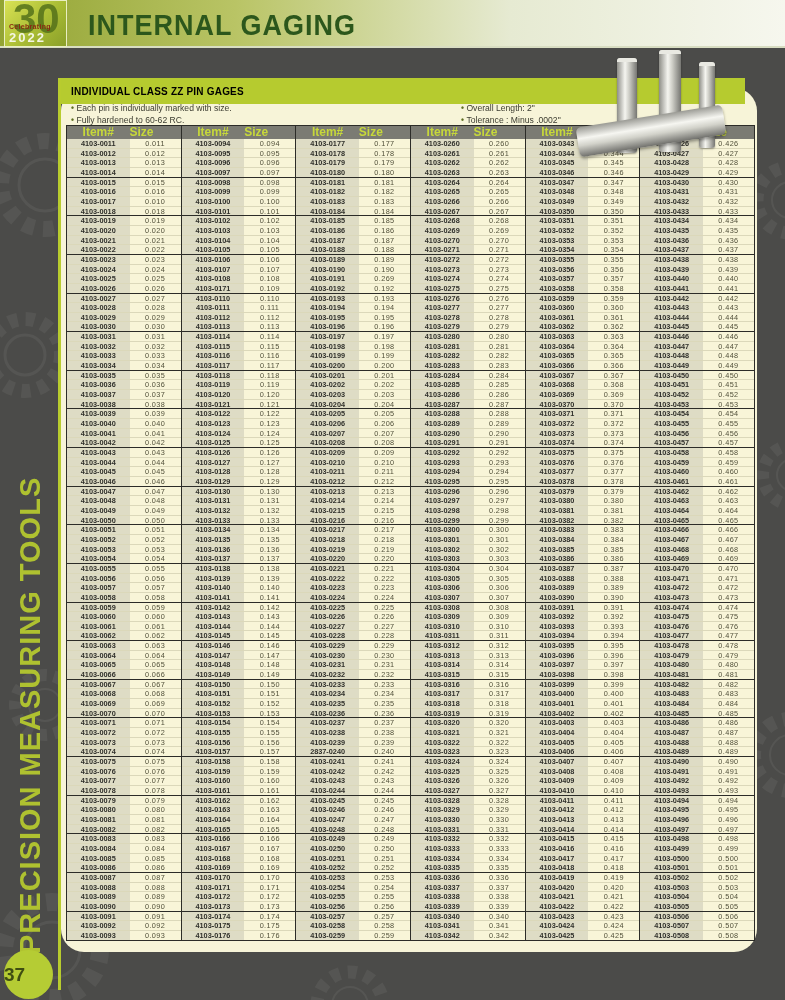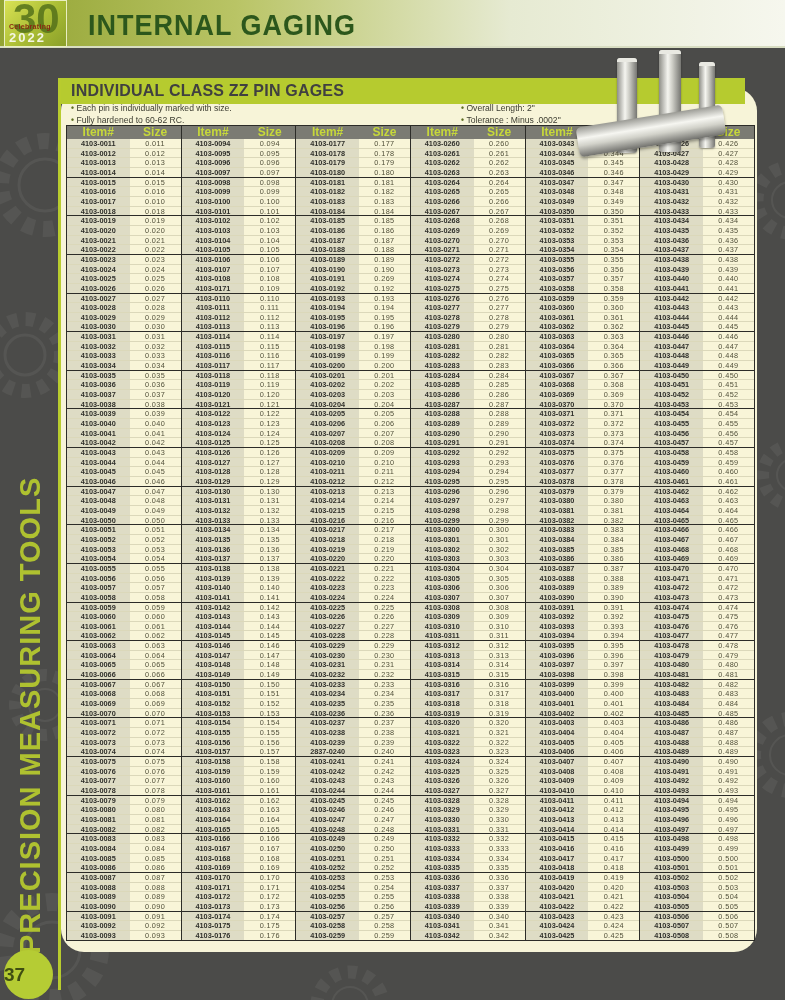--- a/index.html
+++ b/index.html
@@ -57,22 +57,22 @@
   }
   .page-number-circle span { font-size:19px; font-weight:800; color:#3f4e12; }
 
   
   .accent-line { position:absolute; left:58px; top:78px; width:3px; height:912px; background:#b8cc2e; z-index:2; }
   .section-bar {
     position:absolute; left:61px; top:78px; width:684px; height:26px; z-index:2;
     background:#b6cb2f; display:flex; align-items:center;
   }
   .section-bar span {
-    padding-left:10px; font-size:16px; font-weight:800; letter-spacing:.2px;
-    color:#404040; transform:scaleY(1.05); transform-origin:left center; white-space:nowrap;
+    padding-left:10px; font-size:10px; font-weight:800; letter-spacing:.2px;
+    color:#000000; transform:scaleY(1.05); transform-origin:left center; white-space:nowrap;
   }
   .panel {
     position:absolute; left:61px; top:88px; width:696px; height:864px; z-index:1;
     background:#f7f4d8;
     border-radius:23px;
   }
 
   
   .bullets { position:absolute; top:3px; list-style:none; font-size:8.6px; line-height:11.8px; color:#3c3c30; }
   .bullets-left  { left:10px;  width:380px; }
@@ -99,21 +99,21 @@
     position:absolute; left:5px; top:37px; width:689px; z-index:2;
     display:flex; border:1.5px solid #2c2c28; background:#f8f5d8;
   }
   .tcol { flex:1 1 0; min-width:0; }
   .tcol + .tcol { border-left:1.5px solid #2c2c28; }
   .thead-row {
     display:flex; height:13px; line-height:13px;
     background:#7b7b73; color:#c7d83a; font-size:12px; font-weight:700;
   }
   .thead-row .hi { width:55%; text-align:center; }
-  .thead-row .hs { width:45%; text-align:center; }
+  .thead-row .hs { width:45%; }
   .trow { display:flex; height:9.66px; line-height:9.4px; border-bottom:1px solid rgba(120,115,80,.22); }
   .trow.group-end { border-bottom:1px solid #2c2c28; }
   .trow:last-child { border-bottom:none; }
   .ci {
     width:55%; background:#dedcc5; text-align:center;
     font-size:7.3px; font-weight:700; color:#30302b; overflow:hidden; white-space:nowrap;
   }
   .cs {
     width:45%; background:#f8f5d8; text-align:center;
     font-size:7.3px; color:#51503a; letter-spacing:.4px; overflow:hidden; white-space:nowrap;

